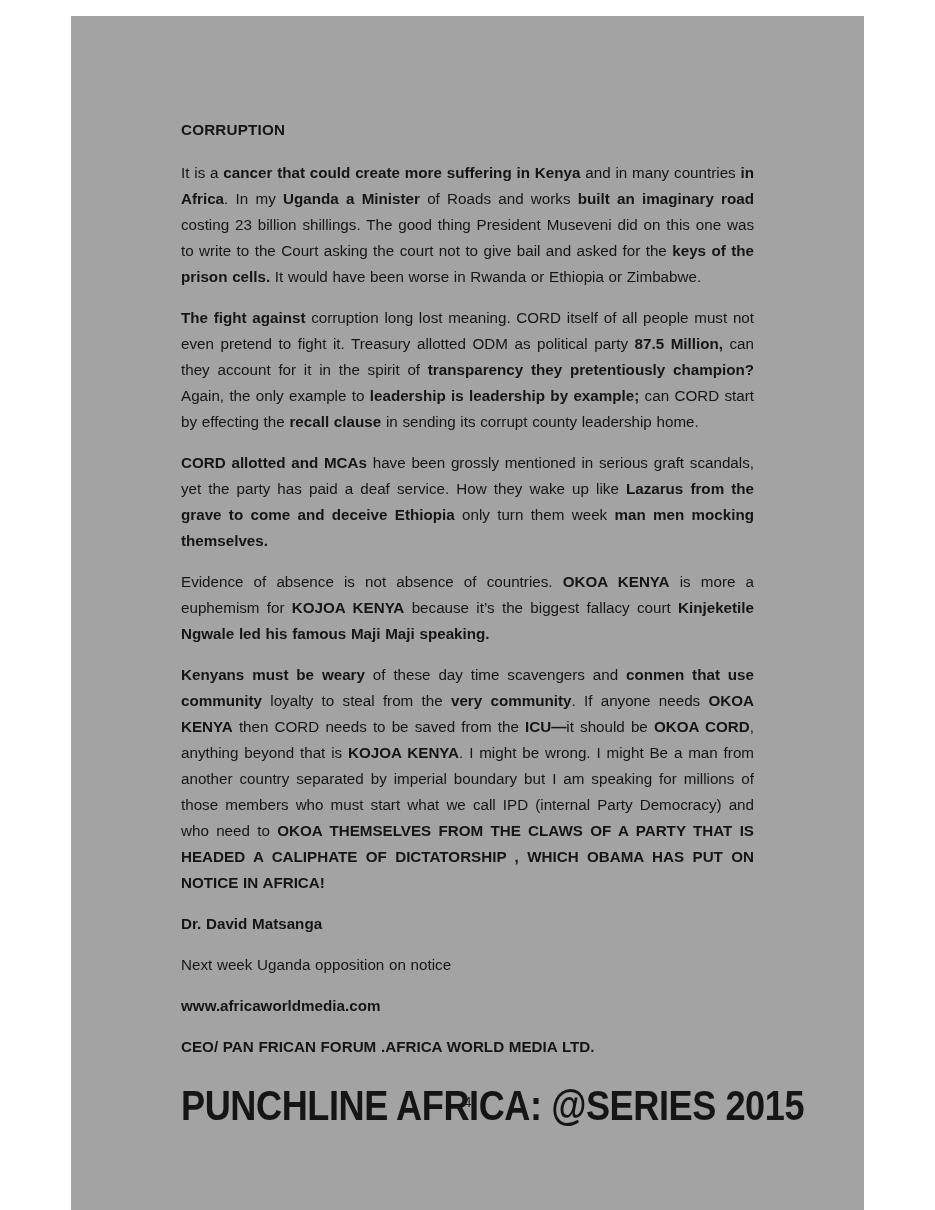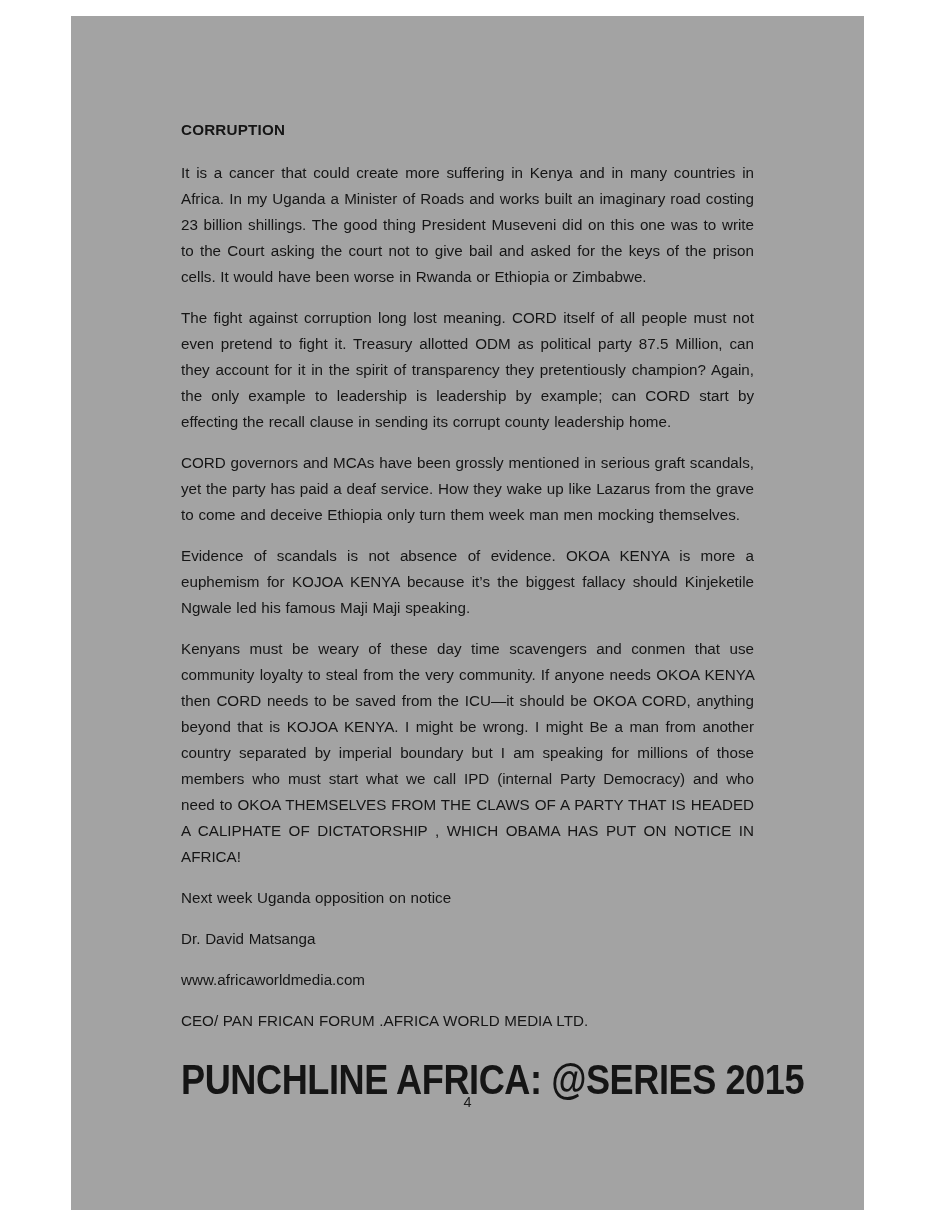--- a/index.html
+++ b/index.html
@@ -27,21 +27,21 @@
     letter-spacing: 0.2px;
   }
   .para {
     font-size: 15.2px;
     line-height: 26px;
     text-align: justify;
     margin: 0 0 15px 0;
     word-spacing: 0.5px;
   }
   .para .b {
-    font-weight: normal;
+    font-weight: bold;
   }
   .big-heading {
     font-size: 42px;
     font-weight: bold;
     line-height: 48px;
     margin: 22px 0 0 0;
     transform: scaleX(0.86);
     transform-origin: left center;
     white-space: nowrap;
     letter-spacing: -0.5px;
@@ -58,25 +58,25 @@
 </style>
 </head>
 <body>
 
 <div class="page">
   <h2 class="kicker">CORRUPTION</h2>
 
   <div id="document-body">
       <p class="para"><span> It is a </span><span class="b">cancer that could create more suffering in Kenya</span><span> and in many countries </span><span class="b">in Africa</span><span>.  In my </span><span class="b">Uganda a Minister</span><span> of Roads and works </span><span class="b">built an imaginary road</span><span> costing 23 billion shillings. The good thing President Museveni did on this one was to write to the Court asking the court not to give bail and asked for the </span><span class="b">keys of the prison cells.</span><span> It would have been worse in Rwanda or Ethiopia or Zimbabwe.</span></p>
       <p class="para"><span class="b">The fight against</span><span> corruption long lost meaning. CORD itself of all people must not even pretend to fight it. Treasury allotted ODM as political party </span><span class="b">87.5 Million,</span><span> can they account for it in the spirit of </span><span class="b">transparency they pretentiously champion?</span><span> Again, the only example to </span><span class="b">leadership is leadership by example;</span><span> can CORD start by effecting the </span><span class="b">recall clause</span><span> in sending its corrupt county leadership home.</span></p>
-      <p class="para"><span class="b">CORD governors and MCAs</span><span> have been grossly mentioned in serious graft scandals, yet the party has paid a deaf service. How they wake up like </span><span class="b">Lazarus from the grave to come and deceive Ethiopia</span><span> only turn them week </span><span class="b">man men mocking themselves.</span></p>
-      <p class="para"><span>Evidence of scandals is not absence of evidence. </span><span class="b">OKOA KENYA</span><span> is more a euphemism for </span><span class="b">KOJOA KENYA</span><span> because it’s the biggest fallacy should </span><span class="b">Kinjeketile Ngwale led his famous Maji Maji speaking.</span></p>
+      <p class="para"><span class="b">CORD allotted and MCAs</span><span> have been grossly mentioned in serious graft scandals, yet the party has paid a deaf service. How they wake up like </span><span class="b">Lazarus from the grave to come and deceive Ethiopia</span><span> only turn them week </span><span class="b">man men mocking themselves.</span></p>
+      <p class="para"><span>Evidence of absence is not absence of countries. </span><span class="b">OKOA KENYA</span><span> is more a euphemism for </span><span class="b">KOJOA KENYA</span><span> because it’s the biggest fallacy court </span><span class="b">Kinjeketile Ngwale led his famous Maji Maji speaking.</span></p>
       <p class="para"><span class="b">Kenyans must be weary</span><span> of these day time scavengers and </span><span class="b">conmen that use community</span><span> loyalty to steal from the </span><span class="b">very community</span><span>. If anyone needs </span><span class="b">OKOA KENYA</span><span> then CORD needs to be saved from the </span><span class="b">ICU—</span><span>it should be </span><span class="b">OKOA CORD</span><span>, anything beyond that is </span><span class="b">KOJOA KENYA</span><span>.  I might be wrong. I might Be a man from another country separated by imperial boundary  but I am speaking for millions of those members who must start what we call IPD (internal Party Democracy) and who  need to </span><span class="b">OKOA THEMSELVES FROM THE CLAWS OF  A PARTY THAT IS HEADED A CALIPHATE  OF  DICTATORSHIP , WHICH  OBAMA HAS PUT ON NOTICE  IN AFRICA!</span></p>
+      <p class="para"><span class="b">Dr. David Matsanga</span></p>
       <p class="para"><span>Next week Uganda opposition on notice</span></p>
-      <p class="para"><span class="b">Dr. David Matsanga</span></p>
       <p class="para"><span class="b">www.africaworldmedia.com</span></p>
       <p class="para"><span class="b">CEO/ PAN FRICAN FORUM .AFRICA WORLD MEDIA LTD.</span></p>
     </div>
 
   <h1 class="big-heading">PUNCHLINE AFRICA:  @SERIES 2015</h1>
 
   <div class="page-number">4</div>
 </div>
 
 </body></html>

